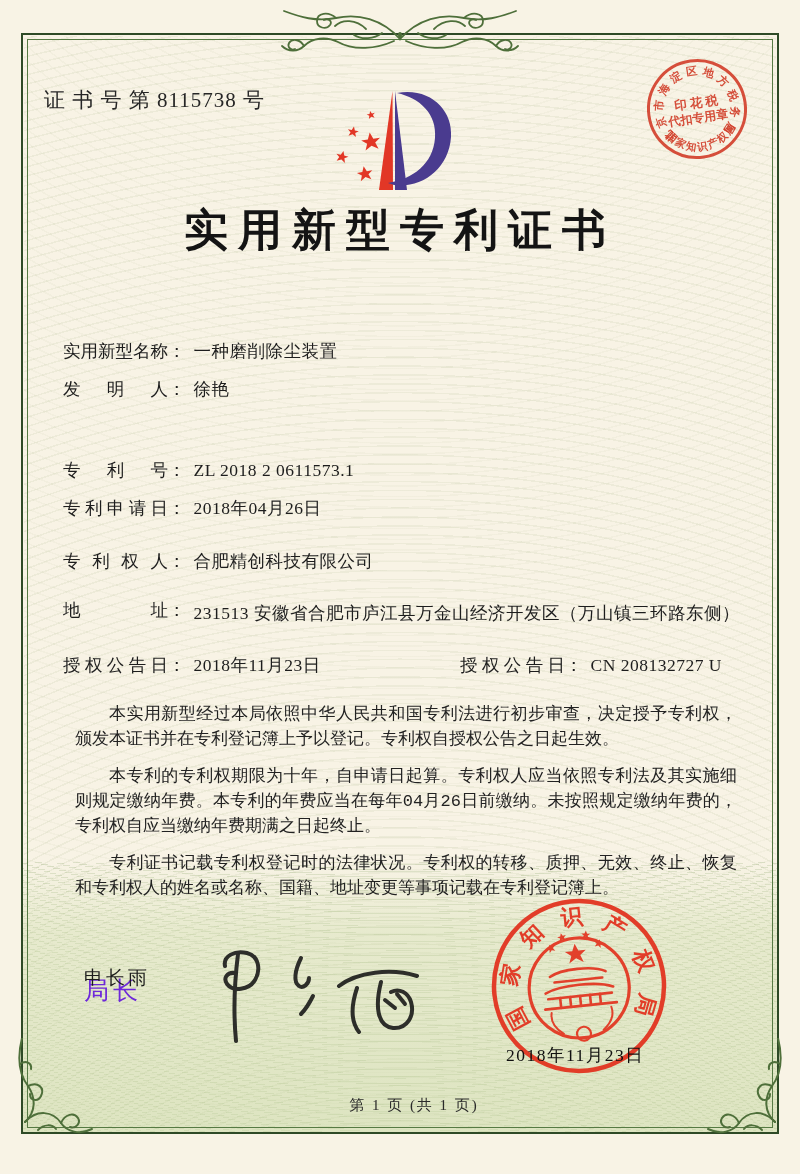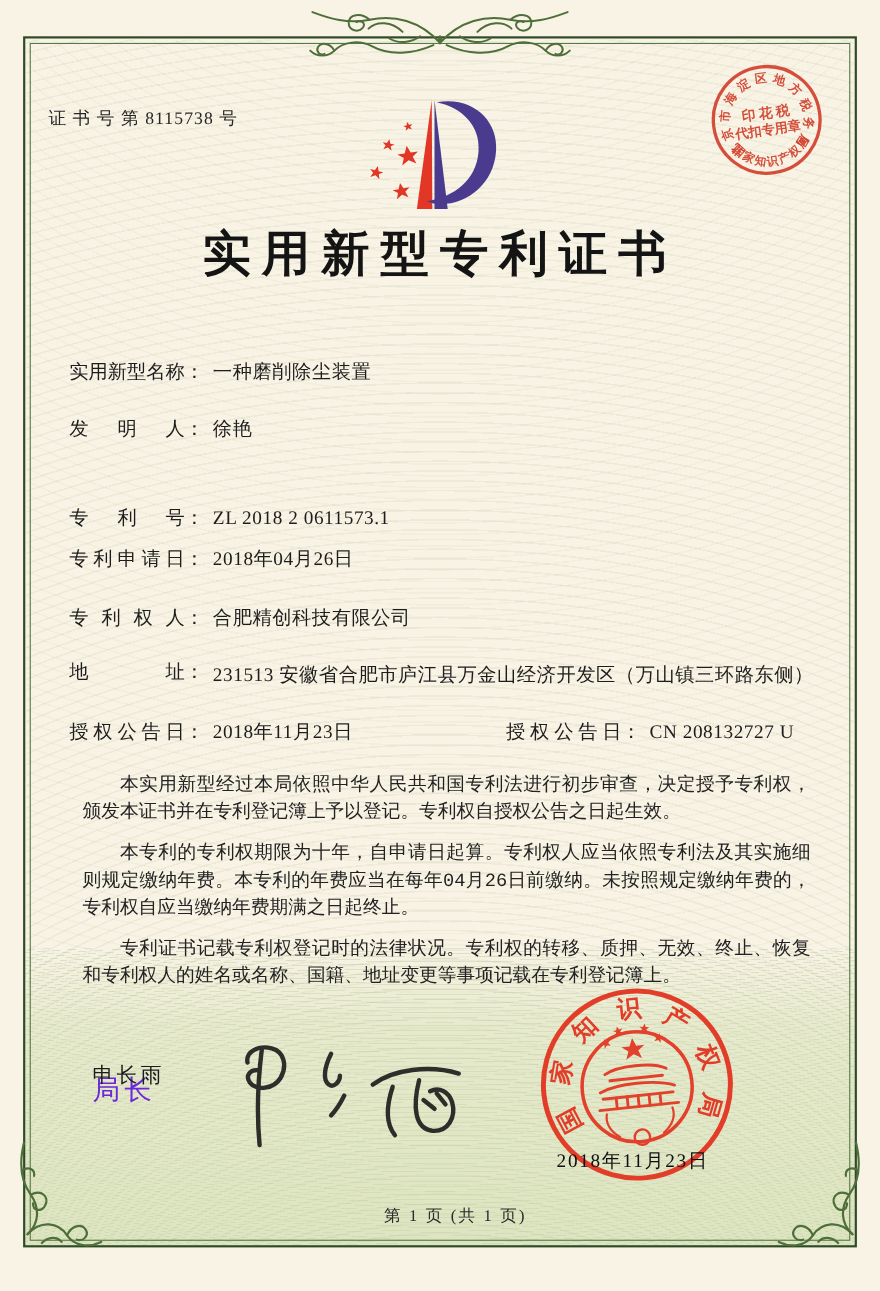--- a/index.html
+++ b/index.html
@@ -16,21 +16,21 @@
     background:
       linear-gradient(180deg, rgba(208,222,176,0) 0, rgba(205,220,170,.40) 26%, rgba(199,216,163,.55) 100%),
       repeating-radial-gradient(160% 130% at 50% 170%, rgba(115,148,82,.20) 0 1.5px, transparent 1.5px 8px);}
   
   .frame-outer{position:absolute;left:21px;top:33px;right:21px;bottom:40px;
     border:2.5px solid #2e4a26;z-index:1;}
   .frame-inner{position:absolute;inset:4px;border:1px solid #567a43;}
   .ornament{position:absolute;z-index:2;}
   
   .abs{position:absolute;z-index:3;}
-  .cert-no{left:44px;top:86px;font-size:16px;letter-spacing:1px;color:#262626;margin-top:12px;}
+  .cert-no{left:44px;top:86px;font-size:21px;letter-spacing:1px;color:#262626;}
   .title{left:0;right:0;top:201px;text-align:center;font-size:44px;font-weight:700;
          letter-spacing:10px;color:#141414;}
   .frow{left:63px;font-size:17.5px;color:#1d1d1d;white-space:nowrap;}
   .flabel{display:inline-block;width:105px;text-align:justify;text-align-last:justify;}
   .fcolon{display:inline-block;margin-right:8px;}
   .fvalue{letter-spacing:.5px;}
   .fvalue.wrap{display:inline-block;white-space:normal;width:562px;vertical-align:top;line-height:1.72;}
   .body-text{left:63px;top:690px;width:686px;font-size:17px;line-height:25px;
              color:#222;text-align:justify;z-index:3;position:absolute;}
   .body-text p{margin:12px;text-indent:2em;font-family:Liberation Mono, monospace;}
@@ -135,21 +135,21 @@
         <text transform="translate(40.814673924267474,89.36159098030407) rotate(376.66666666666663)" font-size="10.5" text-anchor="middle" dominant-baseline="middle">知</text>
         <text transform="translate(52.00000000000001,91) rotate(360)" font-size="10.5" text-anchor="middle" dominant-baseline="middle">识</text>
         <text transform="translate(63.18532607573255,89.36159098030406) rotate(343.3333333333333)" font-size="10.5" text-anchor="middle" dominant-baseline="middle">产</text>
         <text transform="translate(73.43085014476142,84.58402464510453) rotate(326.6666666666667)" font-size="10.5" text-anchor="middle" dominant-baseline="middle">权</text>
         <text transform="translate(81.87573328164014,77.06871677777504) rotate(310)" font-size="10.5" text-anchor="middle" dominant-baseline="middle">局</text>
       </g>
   </svg>
 
   <div class="abs title">实用新型专利证书</div>
 
-  <div class="abs frow" style="top:326px;">
+  <div class="abs frow" style="top:339px;">
     <span class="flabel">实用新型名称</span><span class="fcolon">：</span><span class="fvalue">一种磨削除尘装置</span>
   </div>
   <div class="abs frow" style="top:377px;">
     <span class="flabel">发明人</span><span class="fcolon">：</span><span class="fvalue">徐艳</span>
   </div>
   <div class="abs frow" style="top:458px;">
     <span class="flabel">专利号</span><span class="fcolon">：</span><span class="fvalue">ZL 2018 2 0611573.1</span>
   </div>
   <div class="abs frow" style="top:496px;">
     <span class="flabel">专利申请日</span><span class="fcolon">：</span><span class="fvalue">2018年04月26日</span>

